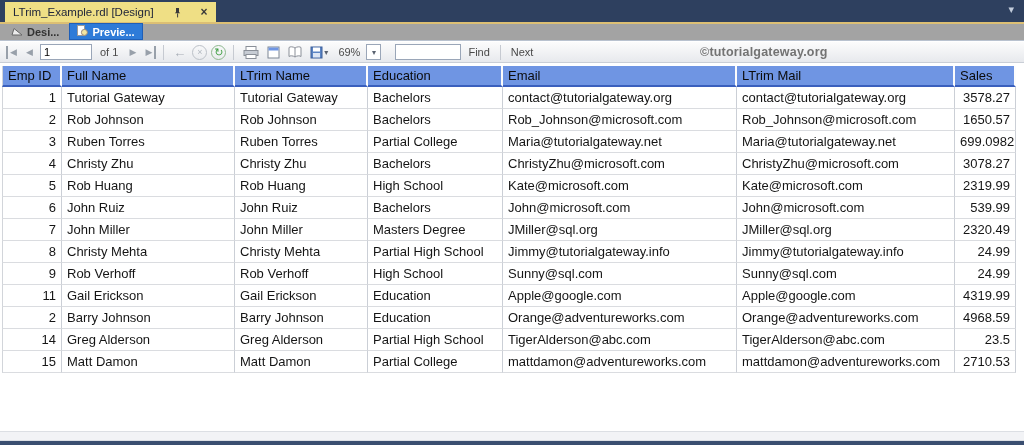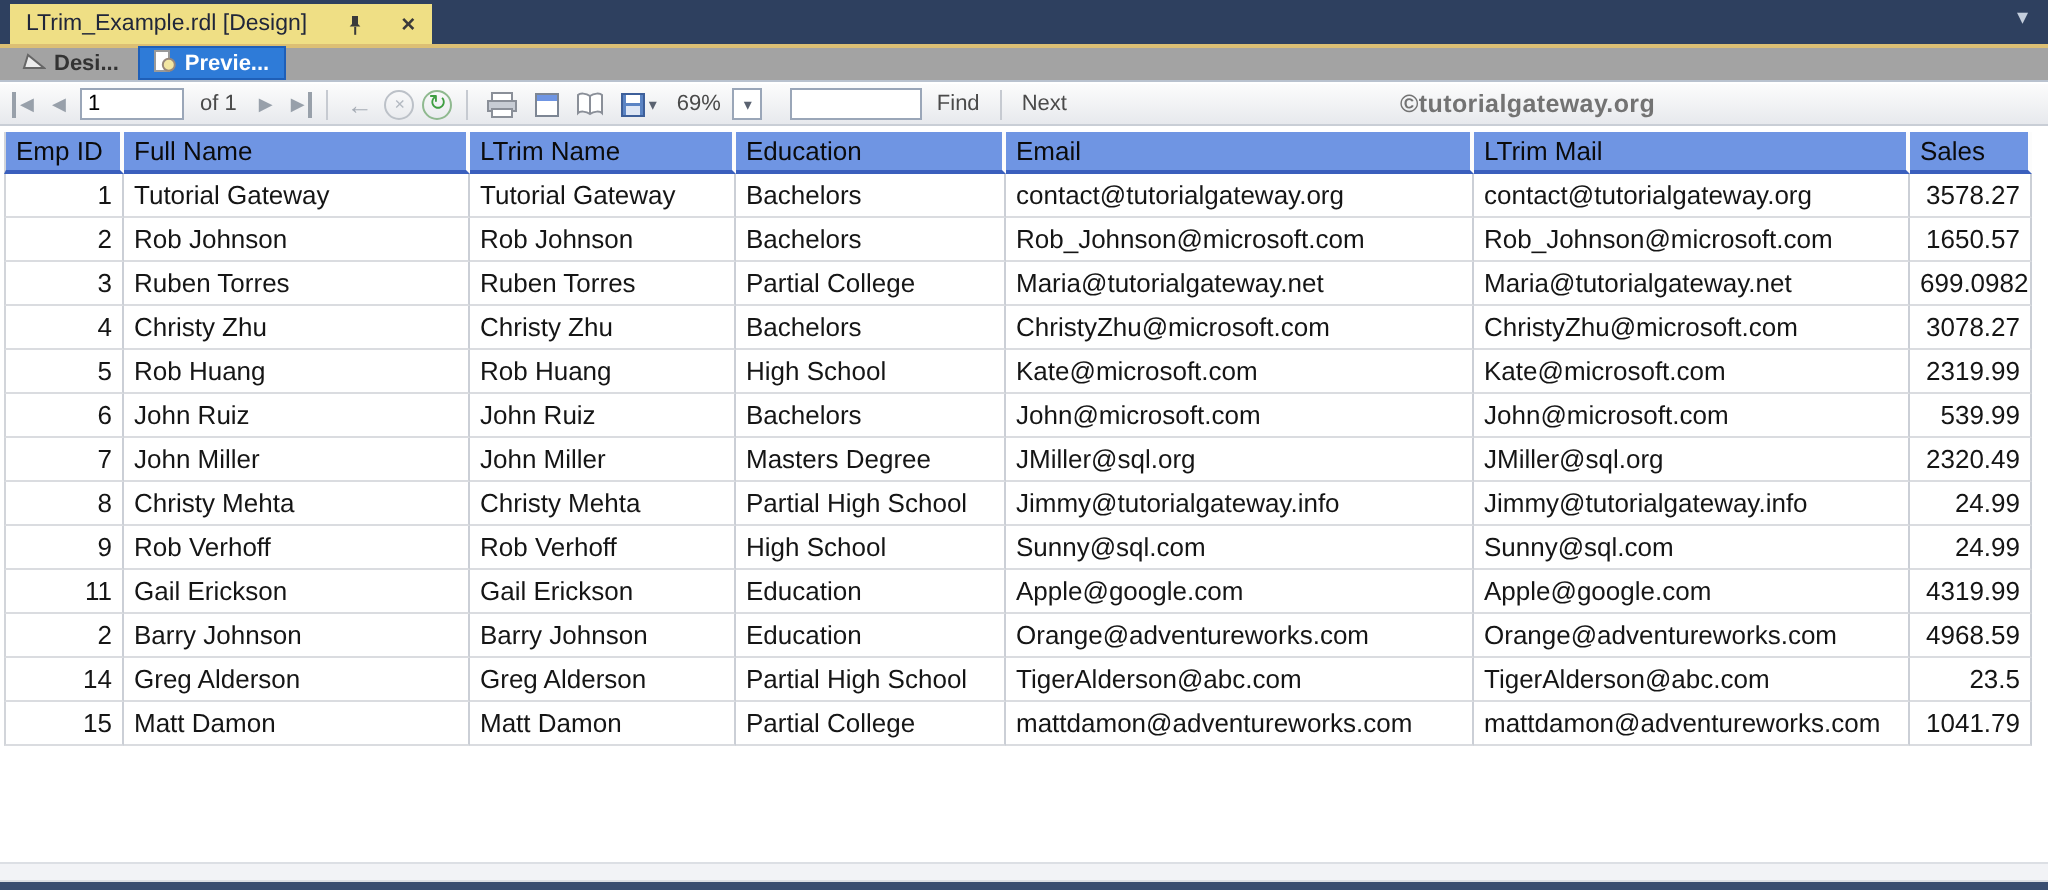--- a/index.html
+++ b/index.html
@@ -287,20 +287,20 @@
           <td class="c5">TigerAlderson@abc.com</td>
           <td class="c6">23.5</td>
         </tr>
         <tr>
           <td class="c0">15</td>
           <td class="c1">Matt Damon</td>
           <td class="c2">Matt Damon</td>
           <td class="c3">Partial College</td>
           <td class="c4">mattdamon@adventureworks.com</td>
           <td class="c5">mattdamon@adventureworks.com</td>
-          <td class="c6">1041.79</td>
+          <td class="c6">2710.53</td>
         </tr>
       </tbody>
   </table>
 </div>
 
 <div class="hscroll"></div>
 <div class="bottom-strip"></div>
 
 </body></html>

